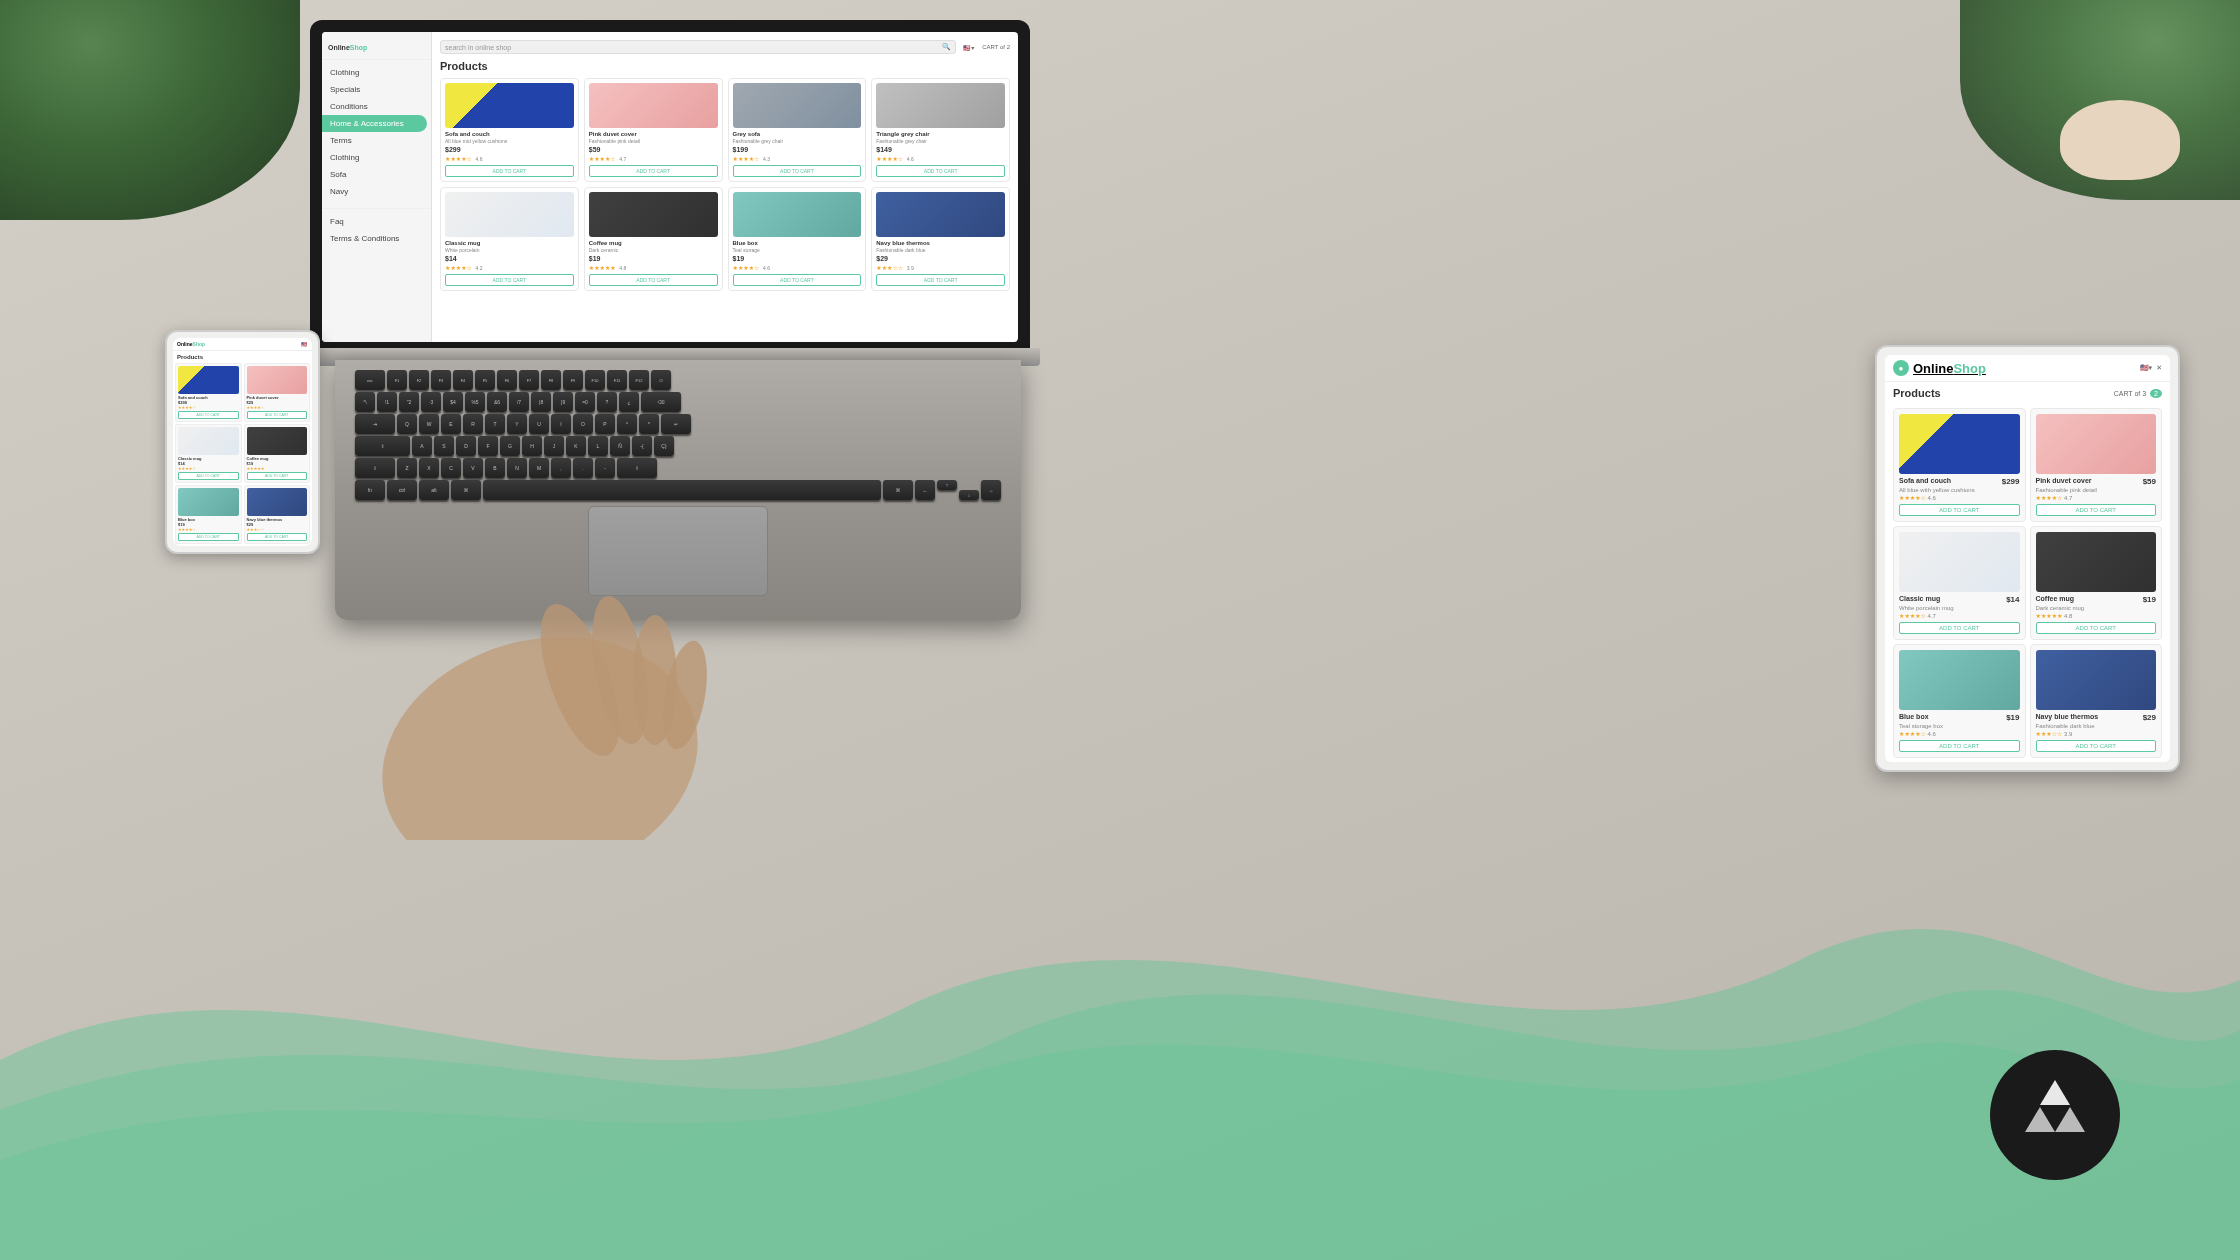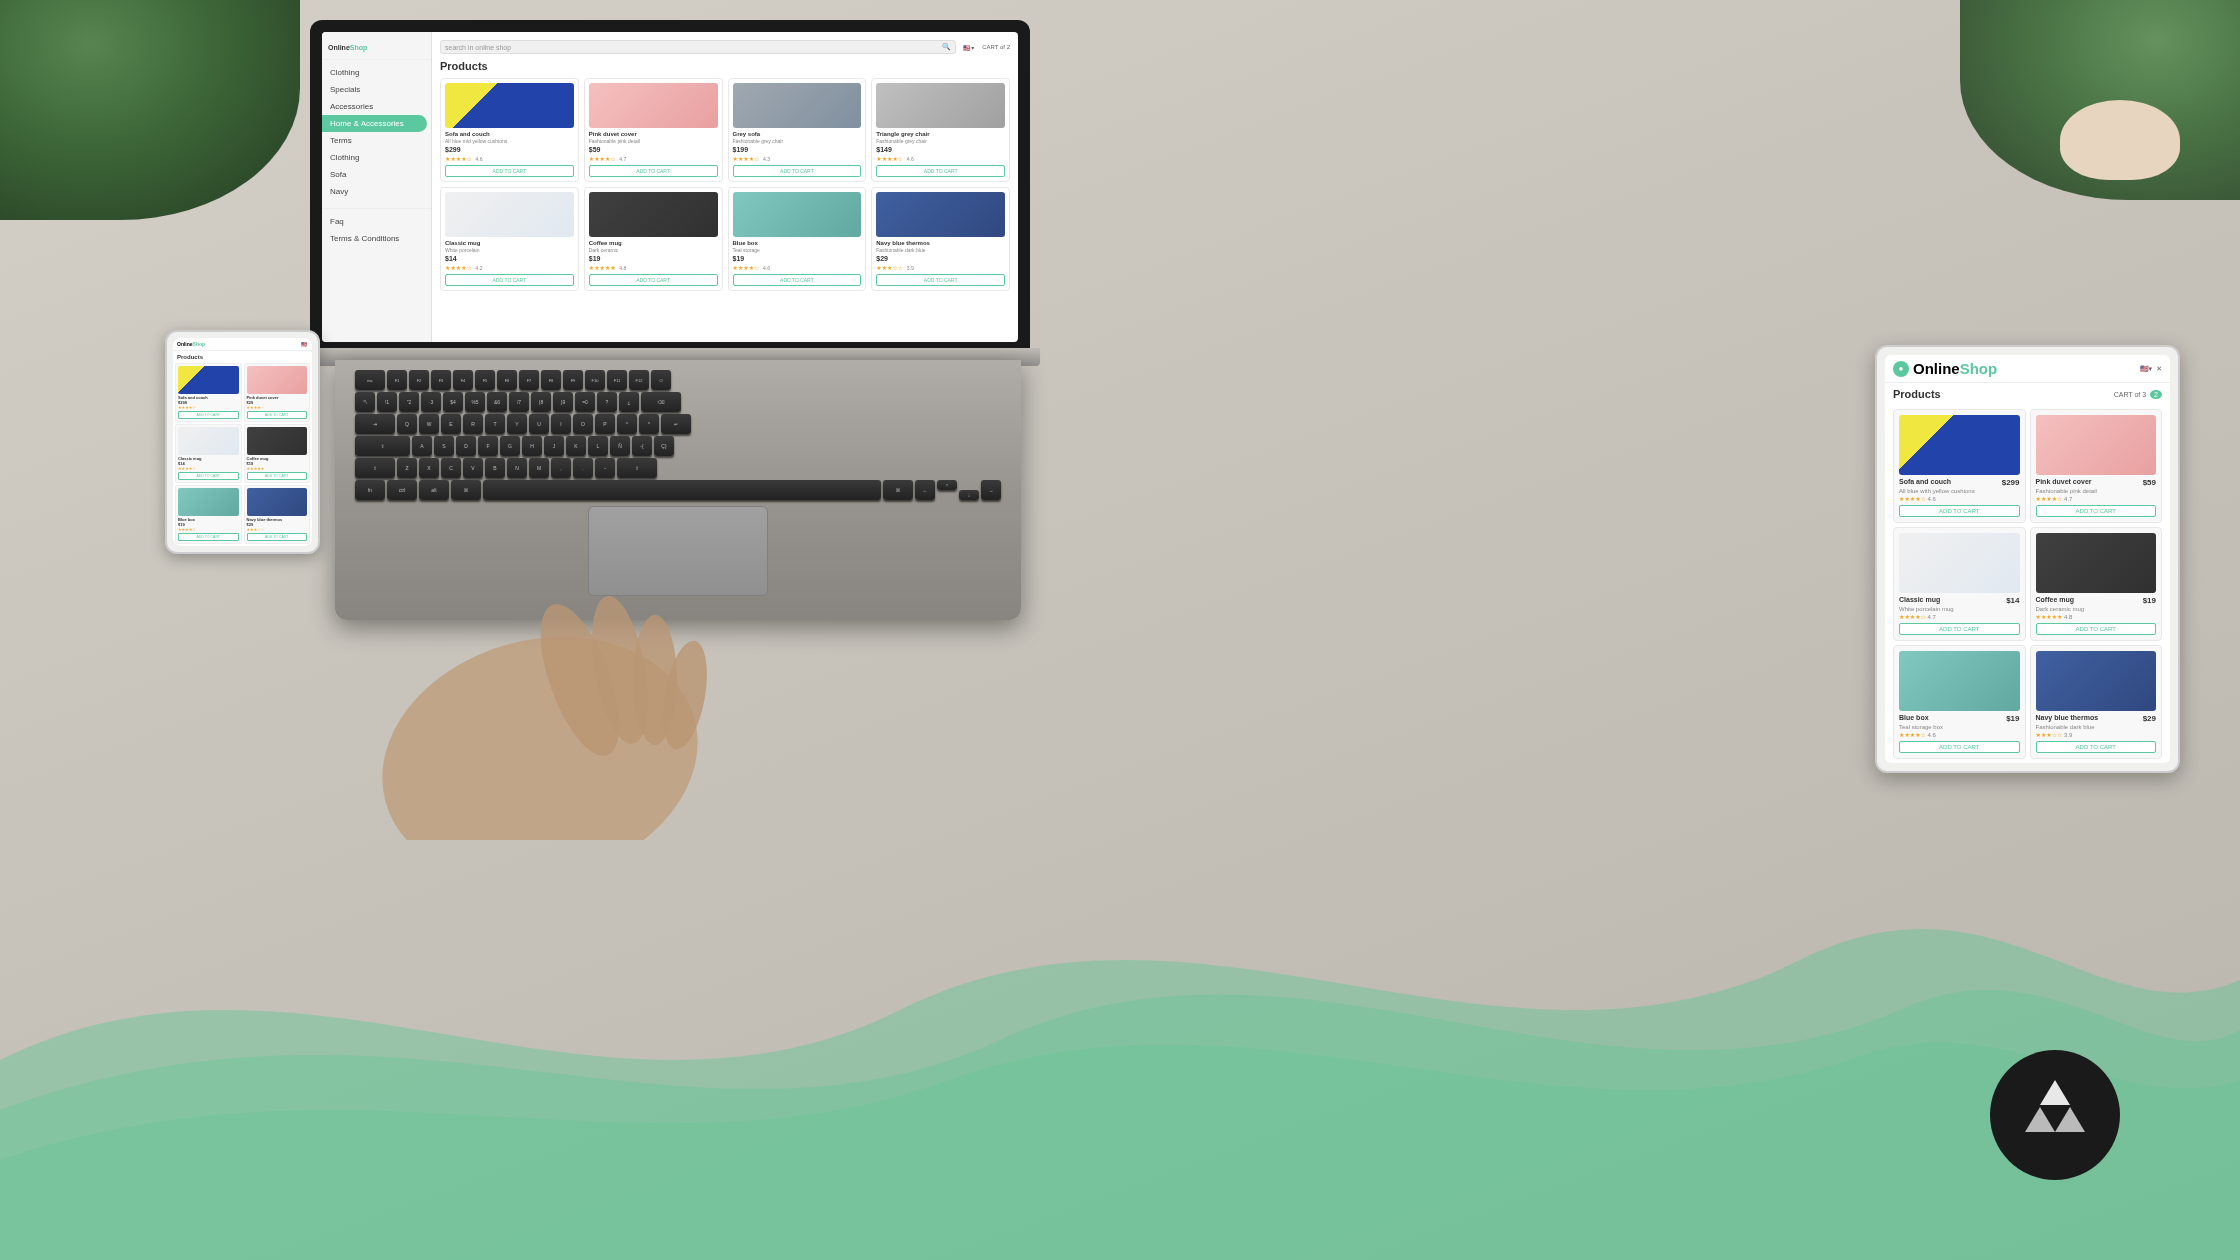--- a/index.html
+++ b/index.html
@@ -290,21 +290,21 @@
 
     .tablet-header {
       background: #fff;
       padding: 5px 8px;
       display: flex;
       align-items: center;
       justify-content: space-between;
       border-bottom: 1px solid #eee;
     }
 
-    .tablet-logo { font-size: 15px; font-weight: bold; }
+    .tablet-logo { font-size: 13px; font-weight: bold; text-decoration: underline; }
     .tablet-logo span { color: #5bc8a0; }
 
     .tablet-header-right {
       display: flex;
       align-items: center;
       gap: 4px;
       font-size: 7px;
       color: #666;
     }
 
@@ -452,21 +452,21 @@
   <div class="laptop-screen-bezel">
     <div class="laptop-screen">
       <div class="shop-ui">
 
         <div class="shop-sidebar">
           <div style="display:flex;align-items:center;padding:4px 6px 8px;border-bottom:1px solid #eee;margin-bottom:4px;">
             <span style="font-size:7px;font-weight:bold;color:#333;">Online<span style="color:#5bc8a0;">Shop</span></span>
           </div>
           <div class="shop-sidebar-item">Clothing</div>
           <div class="shop-sidebar-item">Specials</div>
-          <div class="shop-sidebar-item">Accessories</div>
+          <div class="shop-sidebar-item">Conditions</div>
           <div class="shop-sidebar-item active">Home &amp; Accessories</div>
           <div class="shop-sidebar-item">Terms</div>
           <div class="shop-sidebar-item">Clothing</div>
           <div class="shop-sidebar-item">Sofa</div>
           <div class="shop-sidebar-item">Navy</div>
           <div style="margin-top:8px;border-top:1px solid #eee;padding-top:4px;">
             <div class="shop-sidebar-item">Faq</div>
             <div class="shop-sidebar-item">Terms &amp; Conditions</div>
           </div>
         </div>

